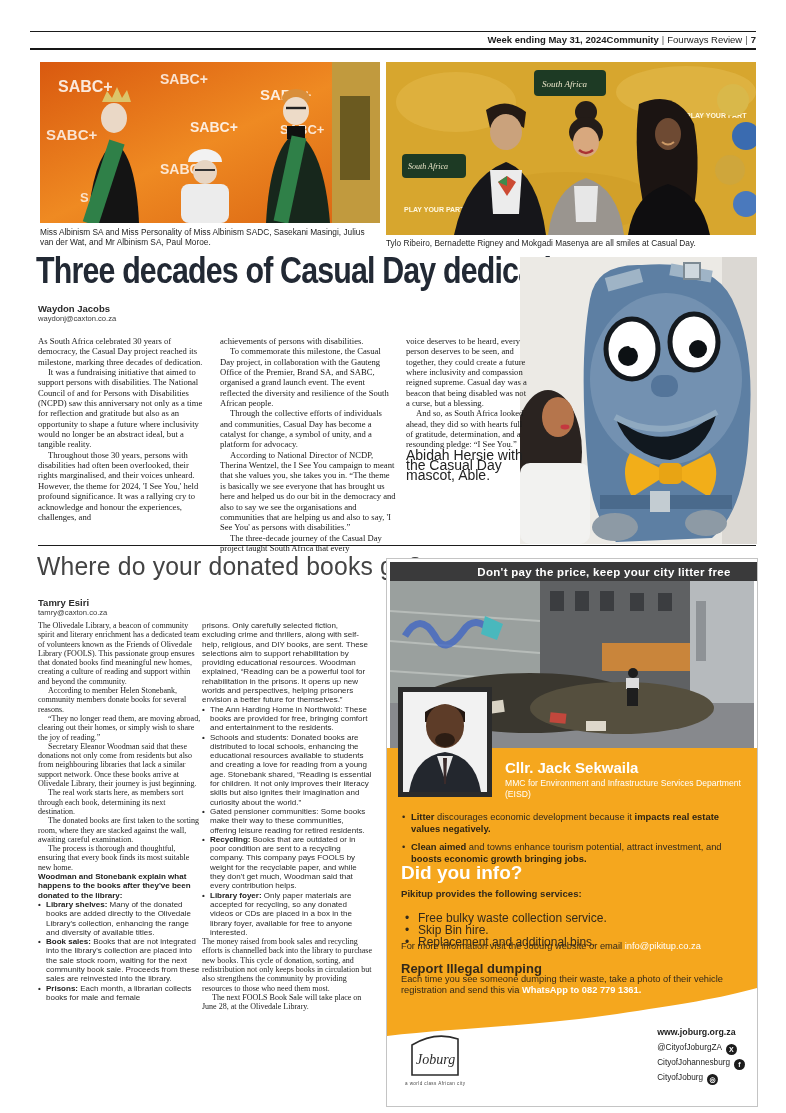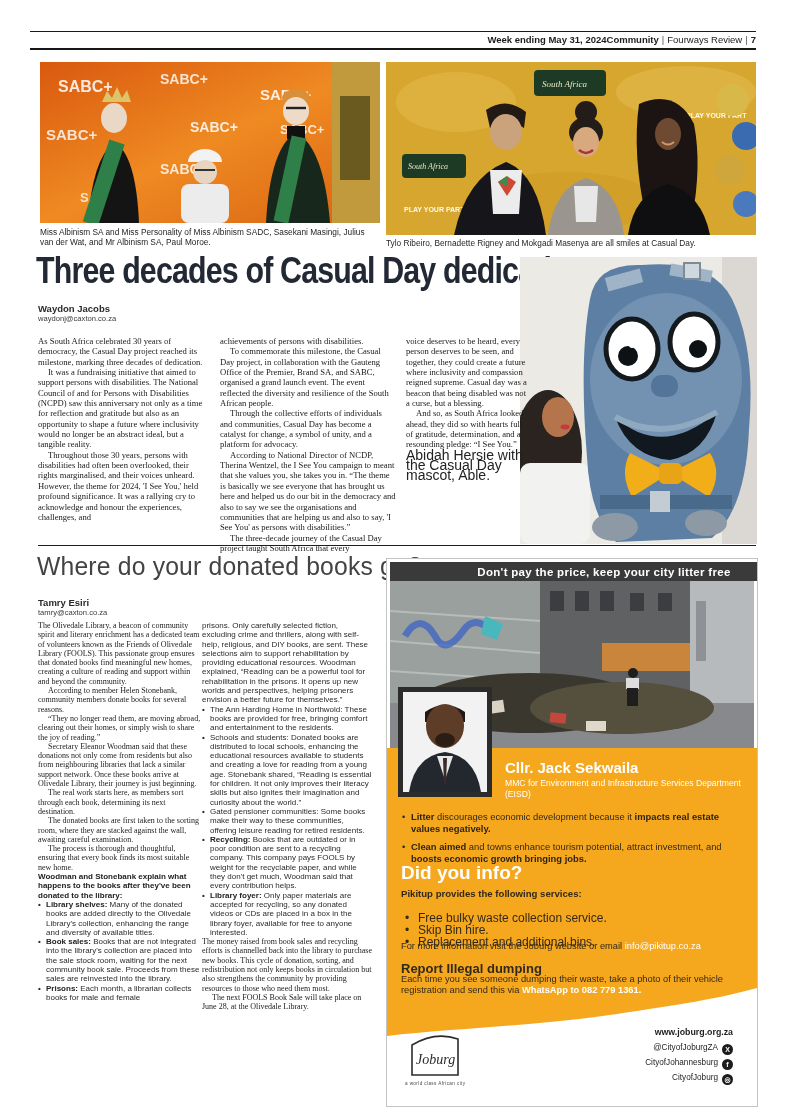--- a/index.html
+++ b/index.html
@@ -67,21 +67,21 @@
   .svc{position:absolute;left:14px;top:353px;width:340px;font-size:12px;line-height:12px;color:#33291a}
   .svc .sb{padding-left:17px;position:relative}
   .svc .sb::before{content:"\2022";position:absolute;left:4px;top:0}
   .minfo{position:absolute;left:14px;top:382px;width:344px;font-size:9.3px;color:#33291a}
   .minfo .wt{color:#fff}
   .rhead{position:absolute;left:14px;top:402px;font-size:13px;font-weight:bold;color:#33291a}
   .rtext{position:absolute;left:14px;top:415px;width:340px;font-size:9.3px;line-height:11.4px;color:#33291a}
   .rtext .wt{color:#fff;font-weight:bold}
   .jlogo{position:absolute;left:20px;top:468px;width:56px;height:56px}
   .jtag{position:absolute;left:18px;top:522px;font-size:4.6px;color:#4a4a4a;letter-spacing:.4px}
-  .socials{position:absolute;right:24px;top:466px;text-align:right;font-size:8.2px;line-height:15px;color:#1e1e1e}
+  .socials{position:absolute;right:12px;top:466px;text-align:left;font-size:8.2px;line-height:15px;color:#1e1e1e}
   .socials .site{font-weight:bold;font-size:8.8px}
   .sicon{display:inline-flex;width:11px;height:11px;border-radius:50%;background:#1c1c1c;color:#fff;
          font-size:7px;align-items:center;justify-content:center;vertical-align:-2px;margin-left:4px;font-weight:bold}
 </style>
 </head>
 <body>
 
 <div class="abs hdr">
   <span>Week ending May 31, 2024</span>
   <span class="rt">

